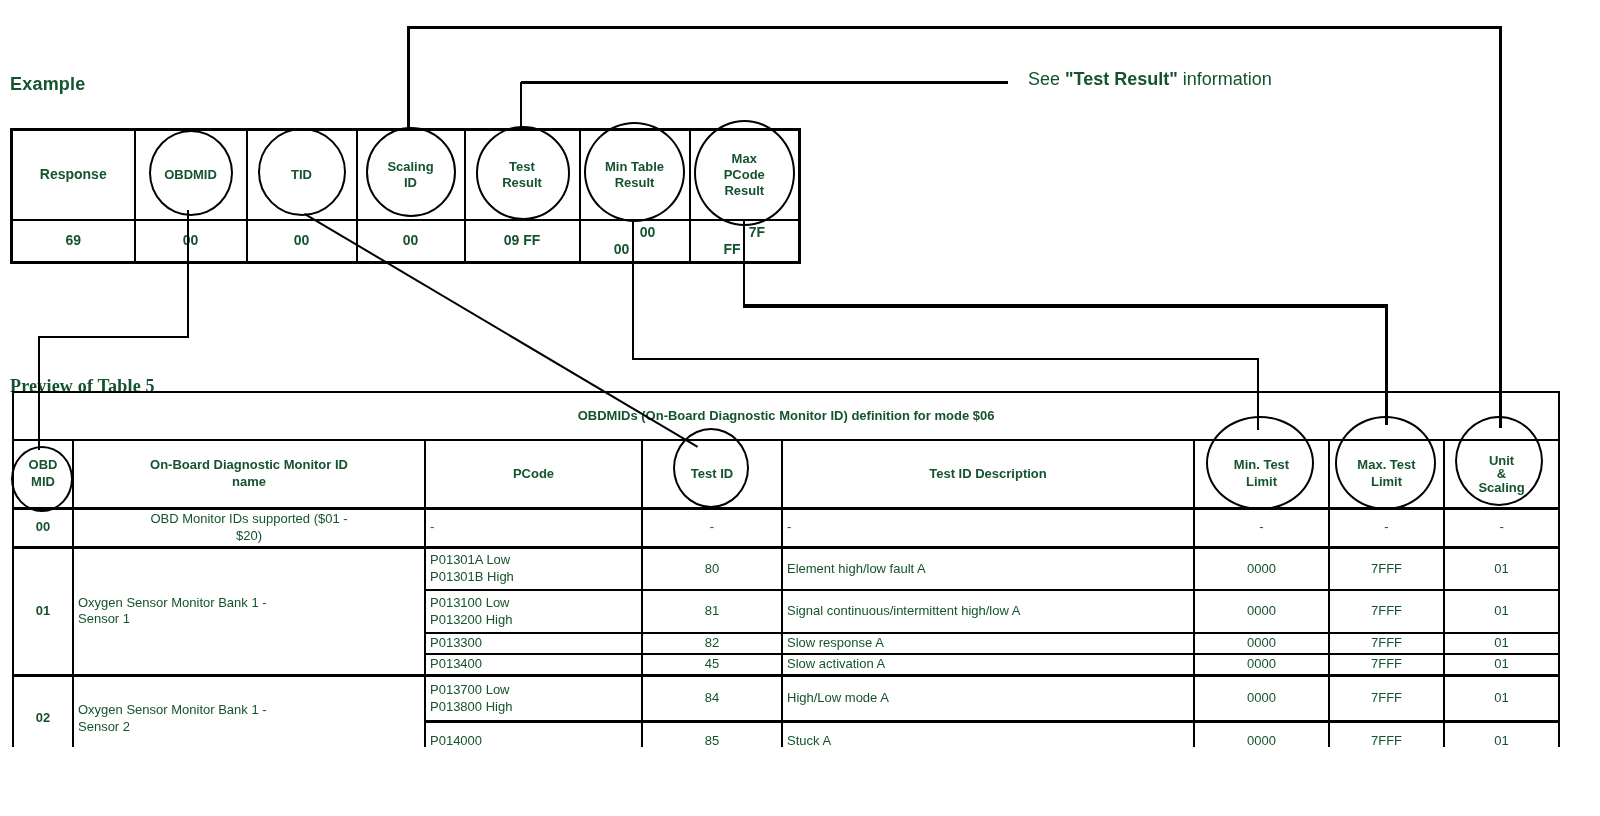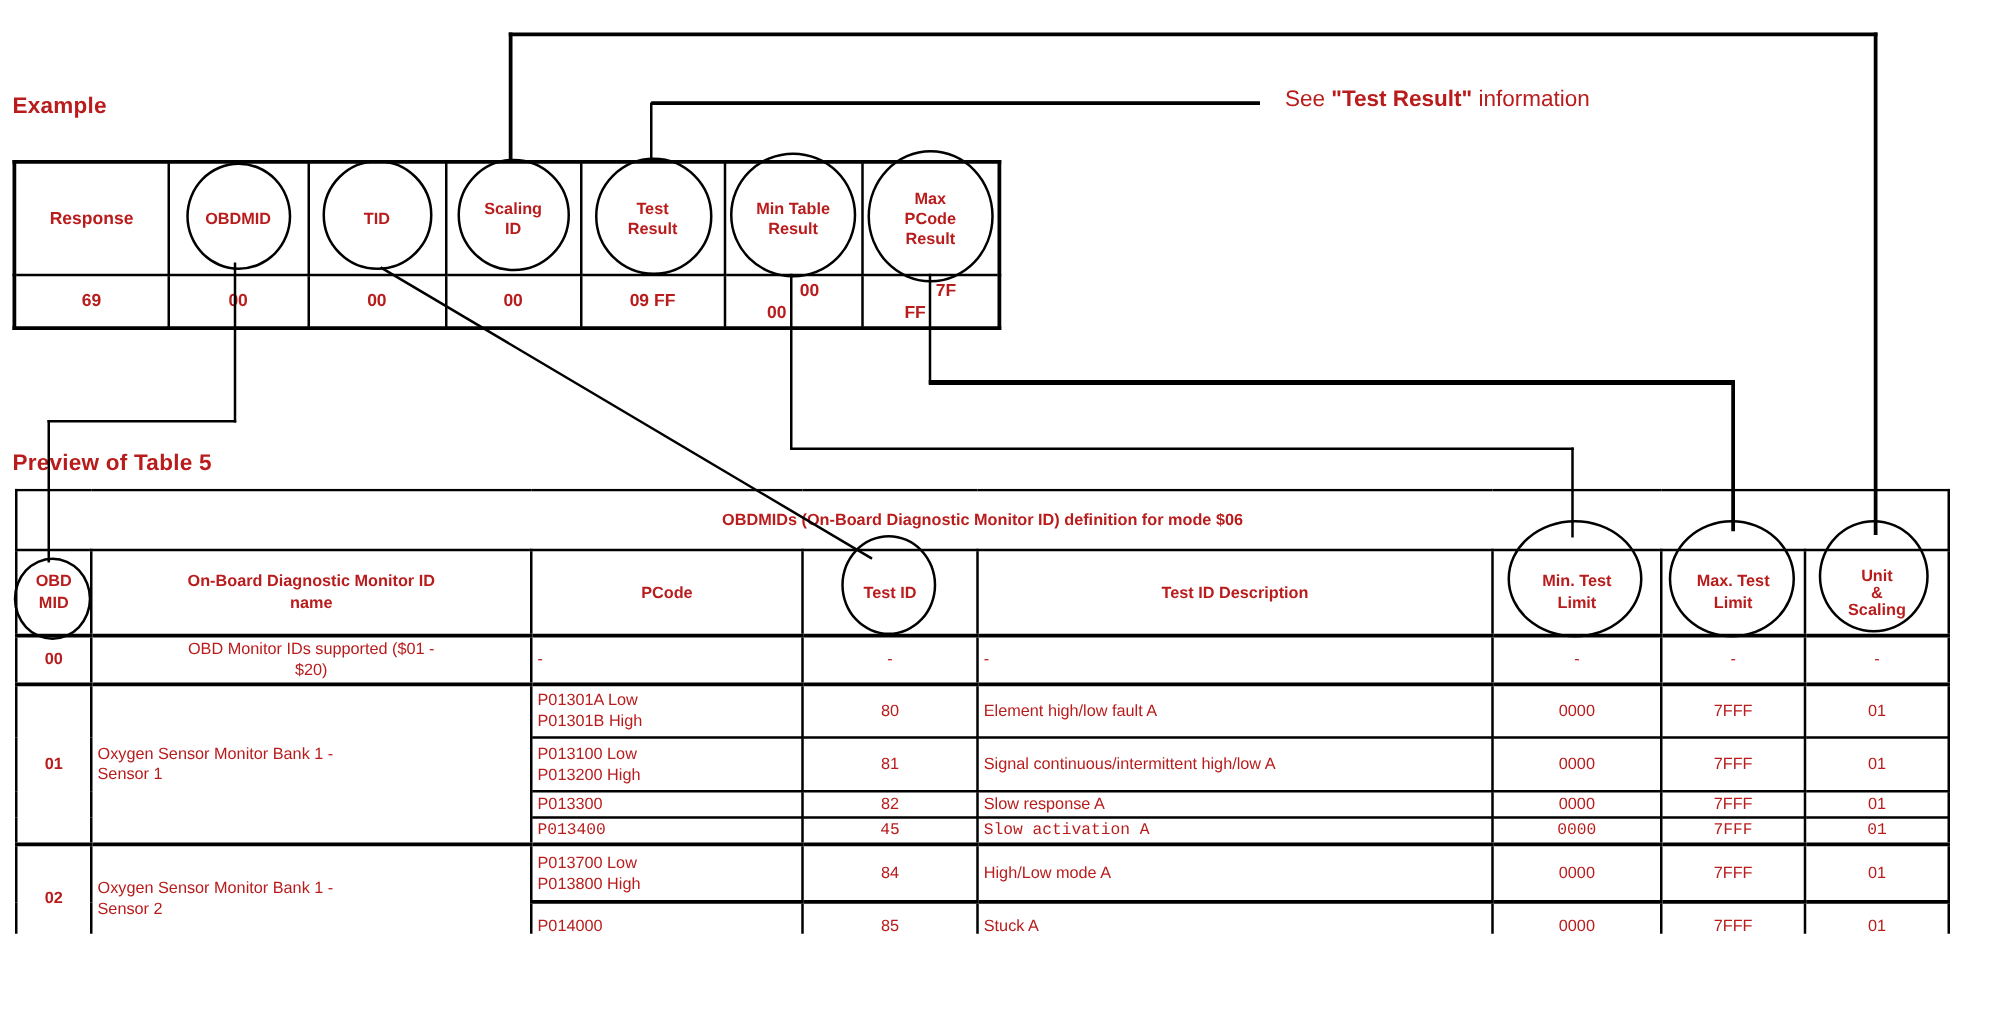--- a/index.html
+++ b/index.html
@@ -1,17 +1,17 @@
 <!DOCTYPE html>
 <html><head>
 <meta charset="utf-8">
 <style>
   html,body{margin:0;padding:0;background:#fff;}
   .canvas{position:relative;width:1600px;height:816px;background:#fff;overflow:hidden;
-          font-family:"Liberation Sans","DejaVu Sans",sans-serif;color:#b91c1c;}
+          font-family:"Liberation Sans","DejaVu Sans",sans-serif;color:#14532d;}
   .h1{position:absolute;font-size:18px;font-weight:bold;letter-spacing:.2px;}
   .pre{white-space:pre-line;}
   
   .ex-wrap{position:absolute;left:10px;top:128px;}
   table.ex{border-collapse:collapse;table-layout:fixed;}
   table.ex td{border:2px solid #000;text-align:center;vertical-align:middle;
               font-size:13px;line-height:1.25;padding:0;background:transparent;}
   table.ex{border:3px solid #000;}
   tr.ex-head td{height:88px;font-weight:bold;}
   tr.ex-vals td{height:40px;font-size:14px;font-weight:bold;}
@@ -41,21 +41,21 @@
   .ln{position:absolute;background:#000;pointer-events:none;}
   
   .note{position:absolute;left:1028px;top:69px;font-size:18px;}
 </style>
 </head>
 <body>
 
 <div class="canvas">
 
   <div class="h1" style="left:10px;top:74px;">Example</div>
-  <div class="h1" style="left:10px;top:360px;">Preview of Table 5</div>
+  <div class="h1" style="left:10px;top:376px;font-family:Liberation Serif, serif;">Preview of Table 5</div>
 
   <div class="note"><span>See </span><b>"Test Result"</b><span> information</span></div>
 
   <div class="ex-wrap">
     <table class="ex">
       <colgroup>
         <col style="width:123px">
           <col style="width:112px">
           <col style="width:110px">
         <col style="width:108px">
@@ -158,21 +158,21 @@
         <td class="ctr">01</td>
       </tr>
       <tr style="height:21px;">
         <td class="pcode">P013300</td>
         <td class="ctr">82</td>
         <td class="desc">Slow response A</td>
         <td class="ctr">0000</td>
         <td class="ctr thickR">7FFF</td>
         <td class="ctr">01</td>
       </tr>
-      <tr style="height:15px;font-family:Liberation Mono, monospace;">
+      <tr style="height:15px;">
         <td class="pcode">P013400</td>
         <td class="ctr">45</td>
         <td class="desc">Slow activation A</td>
         <td class="ctr">0000</td>
         <td class="ctr thickR">7FFF</td>
         <td class="ctr">01</td>
       </tr>
 
       <tr class="thick" style="height:46px;">
         <td class="mid" rowspan="2">02</td>

